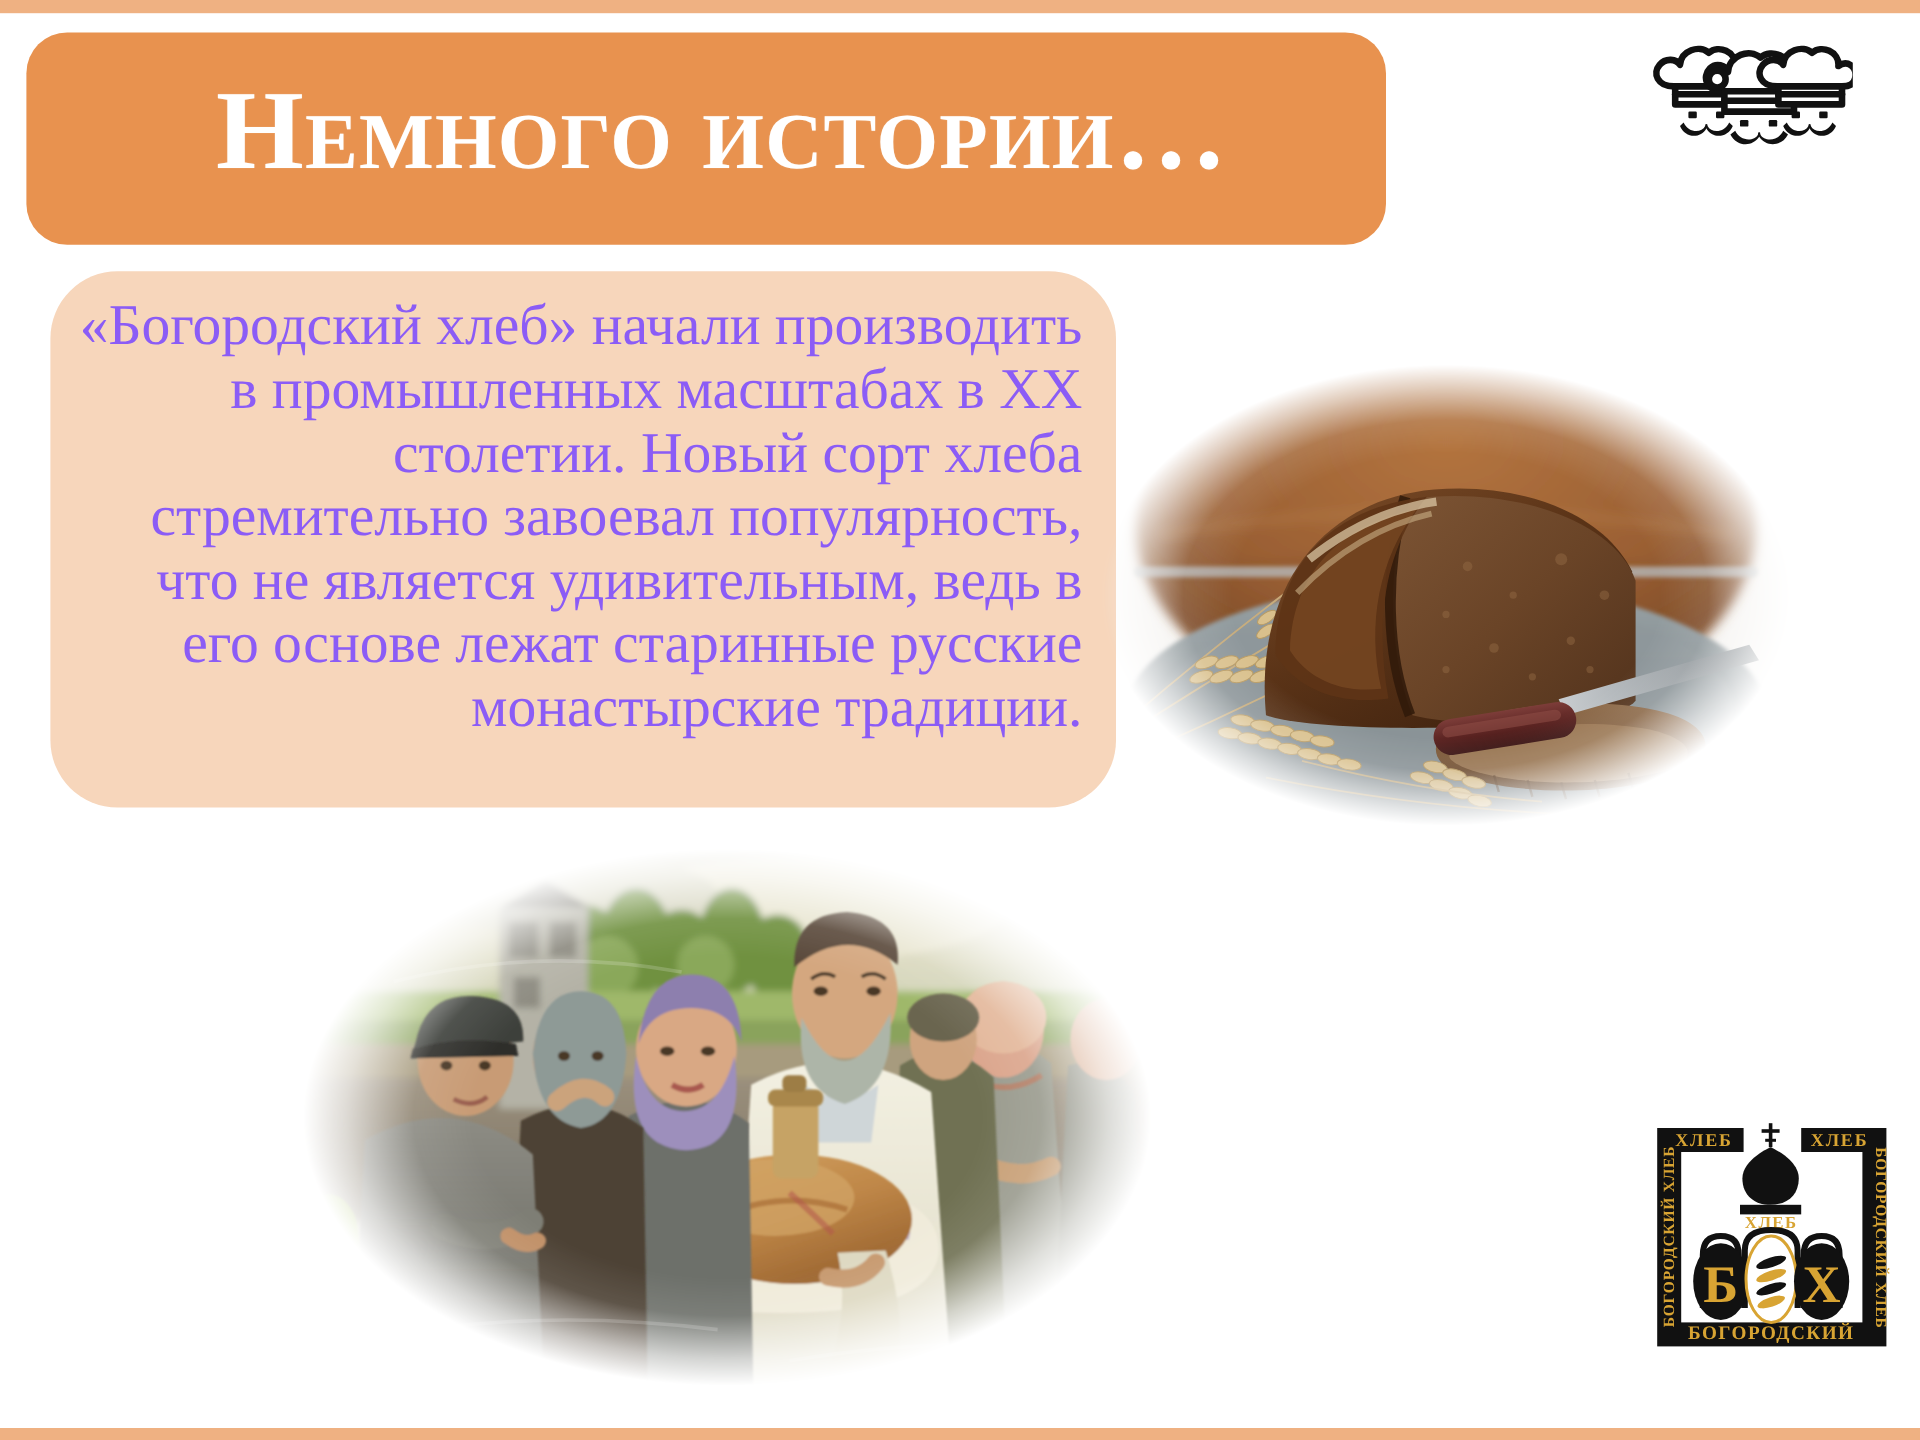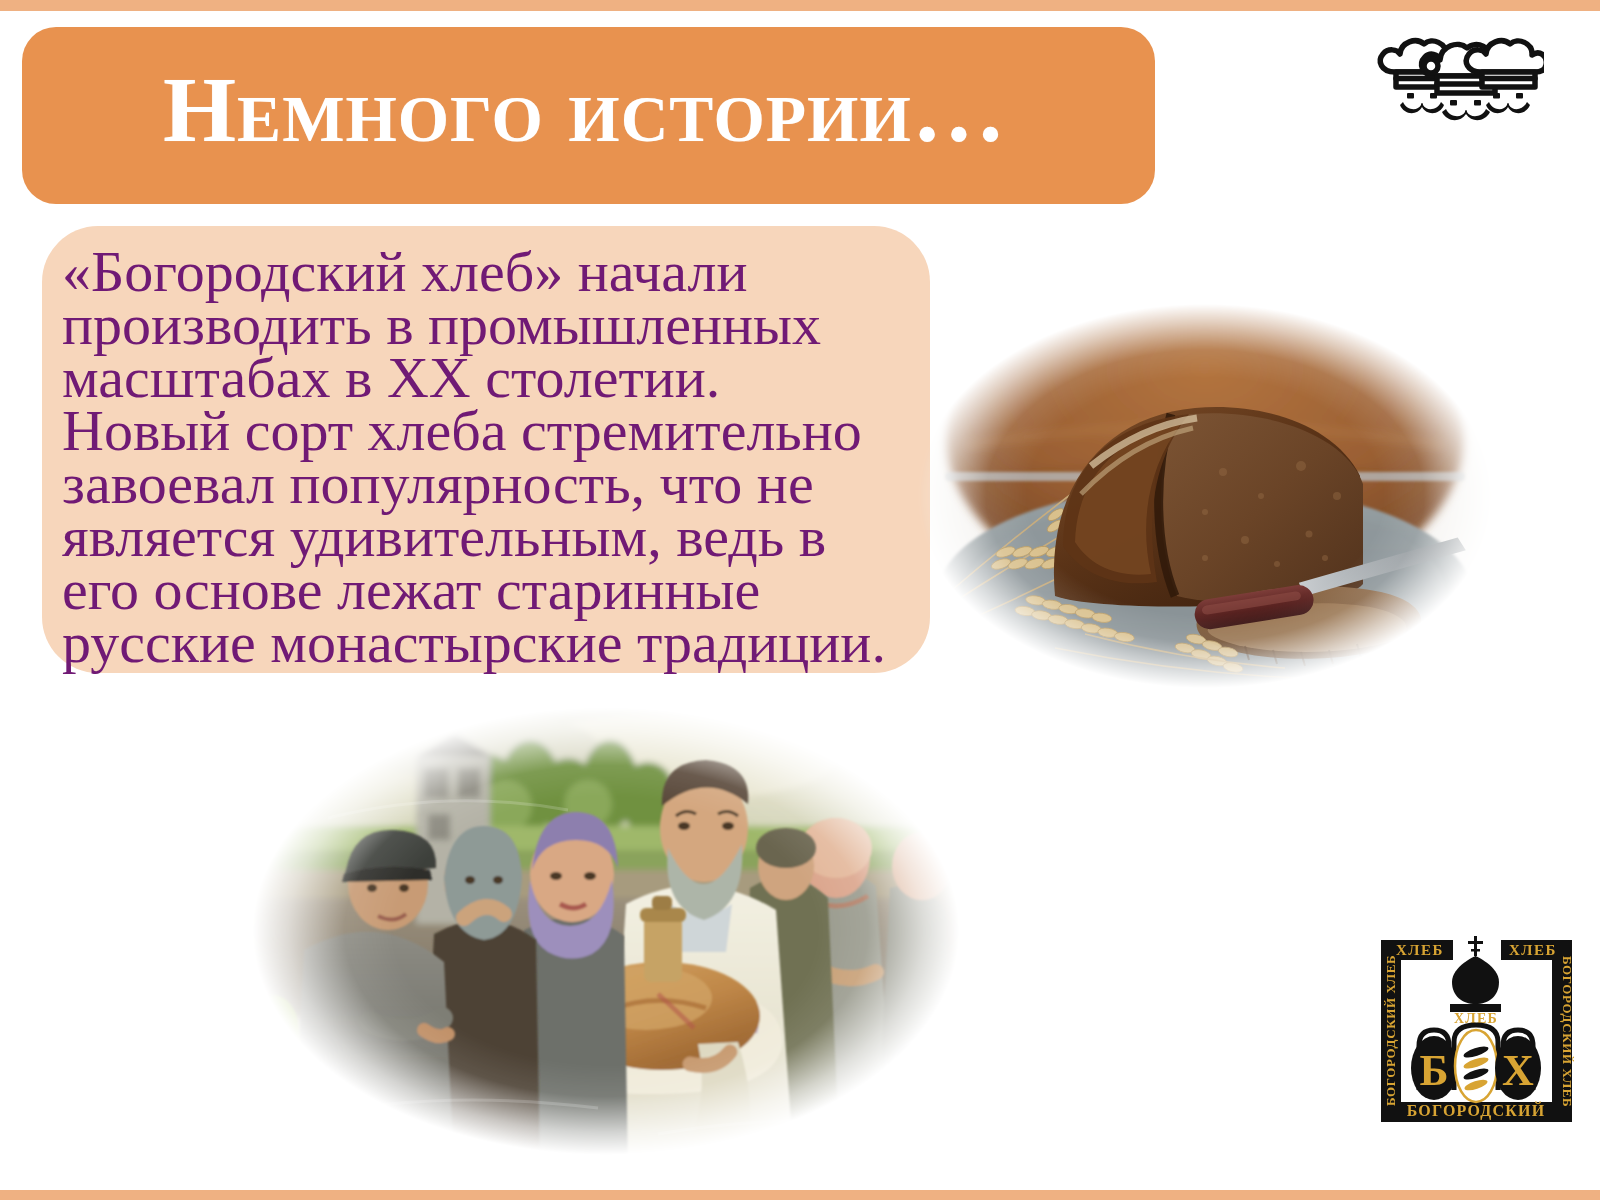--- a/index.html
+++ b/index.html
@@ -44,21 +44,21 @@
     left: 22px;
     top: 27px;
     width: 1133px;
     height: 177px;
     background: #e8924f;
     border-radius: 34px;
     box-shadow: 0 0 26px 14px rgba(255,255,255,0.0);
   }
   .title-text {
     position: absolute;
-    left: 163px;
+    left: 180px;
     top: 57px;
     font-family: "Liberation Serif", "DejaVu Serif", serif;
     font-weight: bold;
     font-size: 94px;
     line-height: 104px;
     letter-spacing: 1px;
     color: #ffffff;
     font-variant: small-caps;
     white-space: nowrap;
     text-shadow: 0 0 1px rgba(255,255,255,0.35);
@@ -82,24 +82,24 @@
     height: 447px;
     background: #f7d6bb;
     border-radius: 56px;
   }
   .body-text {
     position: absolute;
     left: 62px;
     top: 245px;
     width: 840px;
     font-family: "Liberation Serif", "DejaVu Serif", serif;
-    font-size: 58px;
+    font-size: 48px;
     line-height: 53px;
-    color: #701a75;
-    text-align: left;
+    color: #8b5cf6;
+    text-align: right;
     white-space: pre-line;
   }
 
   
   .photo-bread {
     position: absolute;
     left: 905px;
     top: 296px;
     width: 600px;
     height: 400px;

